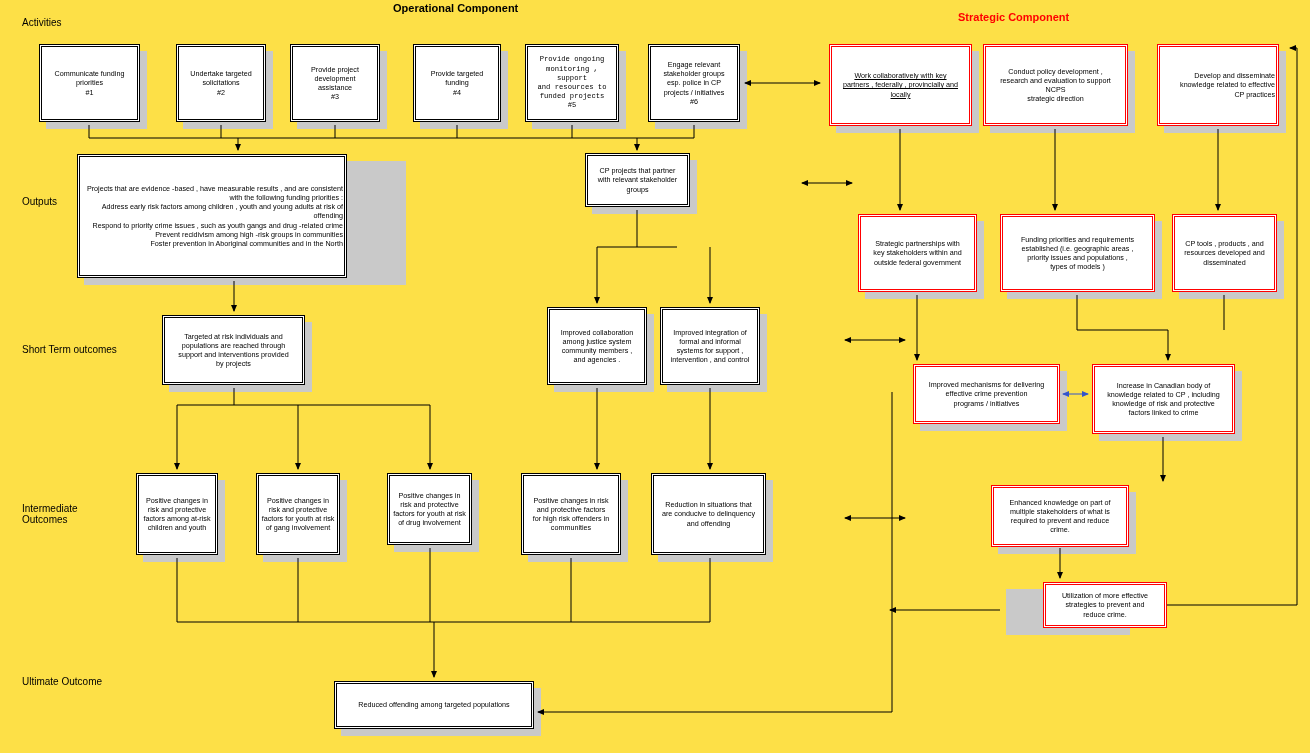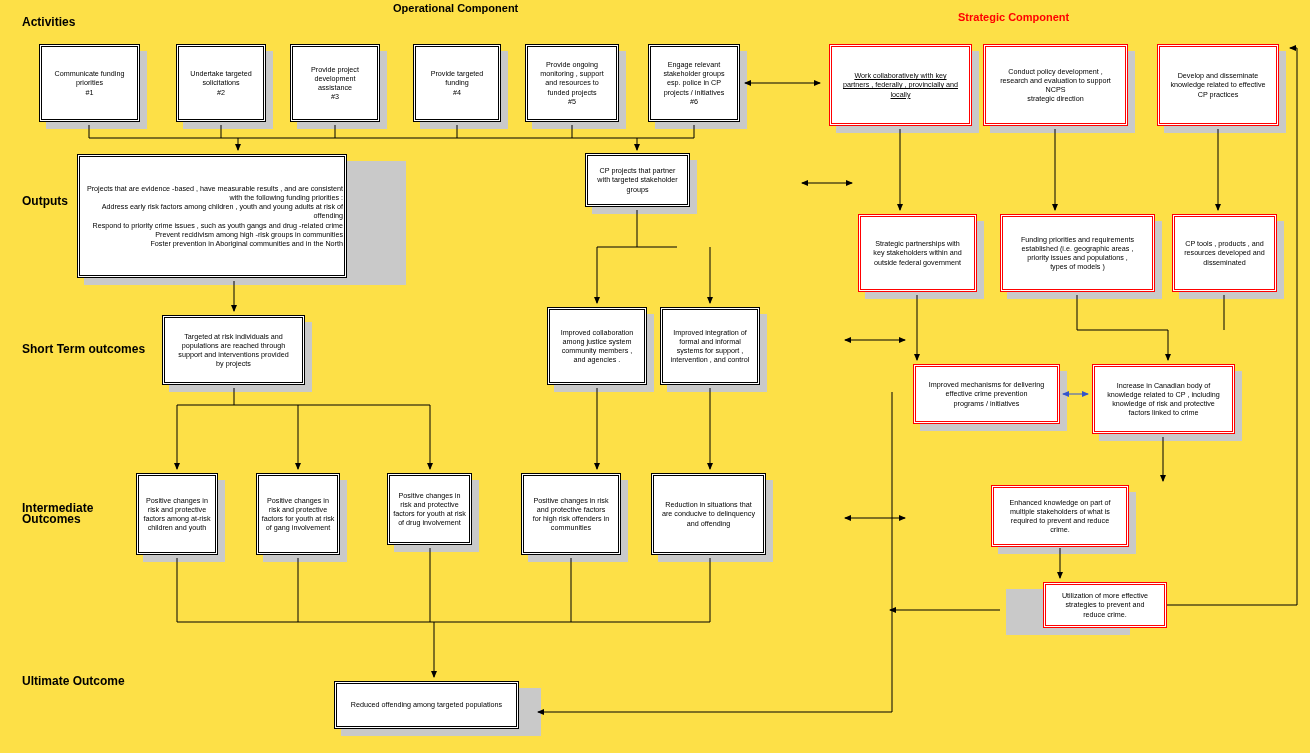--- a/index.html
+++ b/index.html
@@ -19,22 +19,22 @@
   }
   .hdr {
     position: absolute;
     font-size: 11px;
     font-weight: bold;
     color: #000;
   }
   .hdr.strategic { color: #ff0000; }
   .rowlabel {
     position: absolute;
-    font-size: 12px;
-    font-weight: bold;
+    font-size: 10px;
+    font-weight: normal;
     color: #000;
     line-height: 11px;
   }
   .box {
     position: absolute;
     box-sizing: border-box;
     background: #ffffff;
     border: 1px solid #000000;
     display: flex;
     align-items: center;
@@ -209,21 +209,21 @@
         <div class="inner">Provide project
 development
 assistance
 #3</div>
       </div>
       <div class="box dbl" style="left: 413px; top: 44px; width: 88px; height: 78px;">
         <div class="inner">Provide targeted
 funding
 #4</div>
       </div>
-      <div class="box dbl" style="left: 525px; top: 44px; width: 94px; height: 78px;">
+      <div class="box dbl" style="left: 525px; top: 44px; width: 94px; height: 78px; font-family: Liberation Mono, monospace;">
         <div class="inner">Provide ongoing
 monitoring , support
 and resources to
 funded projects
 #5</div>
       </div>
       <div class="box dbl" style="left: 648px; top: 44px; width: 92px; height: 78px;">
         <div class="inner">Engage relevant
 stakeholder groups
 esp. police in CP
@@ -234,37 +234,37 @@
         <div class="inner">Work collaboratively with key
 partners , federally , provincially and
 locally</div>
       </div>
       <div class="box red" style="left: 983px; top: 44px; width: 145px; height: 82px;">
         <div class="inner">Conduct policy development ,
 research and evaluation to support
 NCPS
 strategic direction</div>
       </div>
-      <div class="box red" style="left: 1157px; top: 44px; width: 122px; height: 82px;">
+      <div class="box red" style="left: 1157px; top: 44px; width: 122px; height: 82px; text-align: right;">
         <div class="inner">Develop and disseminate
 knowledge related to effective
 CP practices</div>
       </div>
       <div class="box dbl left" style="left: 77px; top: 154px; width: 270px; height: 124px; text-align: right;">
         <div class="inner">Projects that are evidence  -based , have measurable results , and are consistent
 with the following funding priorities  :
 Address early risk factors among children  , youth and young adults at risk of
 offending
 Respond to priority crime issues , such as youth gangs and drug   -related crime
 Prevent recidivism among high  -risk groups in communities
 Foster prevention in Aboriginal communities and in the North</div>
       </div>
       <div class="box dbl" style="left: 585px; top: 153px; width: 105px; height: 54px;">
         <div class="inner">CP projects that partner
-with targeted stakeholder
+with relevant stakeholder
 groups</div>
       </div>
       <div class="box red" style="left: 858px; top: 214px; width: 119px; height: 78px;">
         <div class="inner">Strategic partnerships with
 key stakeholders within and
 outside federal government</div>
       </div>
       <div class="box red" style="left: 1000px; top: 214px; width: 155px; height: 78px;">
         <div class="inner">Funding priorities and requirements
 established  (i.e. geographic areas ,
@@ -338,18 +338,18 @@
         <div class="inner">Enhanced knowledge on part of
 multiple stakeholders  of what is
 required to prevent and reduce
 crime.</div>
       </div>
       <div class="box red" style="left: 999px; top: 582px; width: 124px; height: 46px; margin-left: 44px;">
         <div class="inner">Utilization of more effective
 strategies to prevent and
 reduce crime.</div>
       </div>
-      <div class="box dbl" style="left: 334px; top: 681px; width: 185px; height: 48px;">
+      <div class="box dbl" style="left: 334px; top: 681px; width: 200px; height: 48px;">
         <div class="inner">Reduced offending among targeted populations</div>
       </div>
     </div>
 
 </div>
 
 </body></html>

